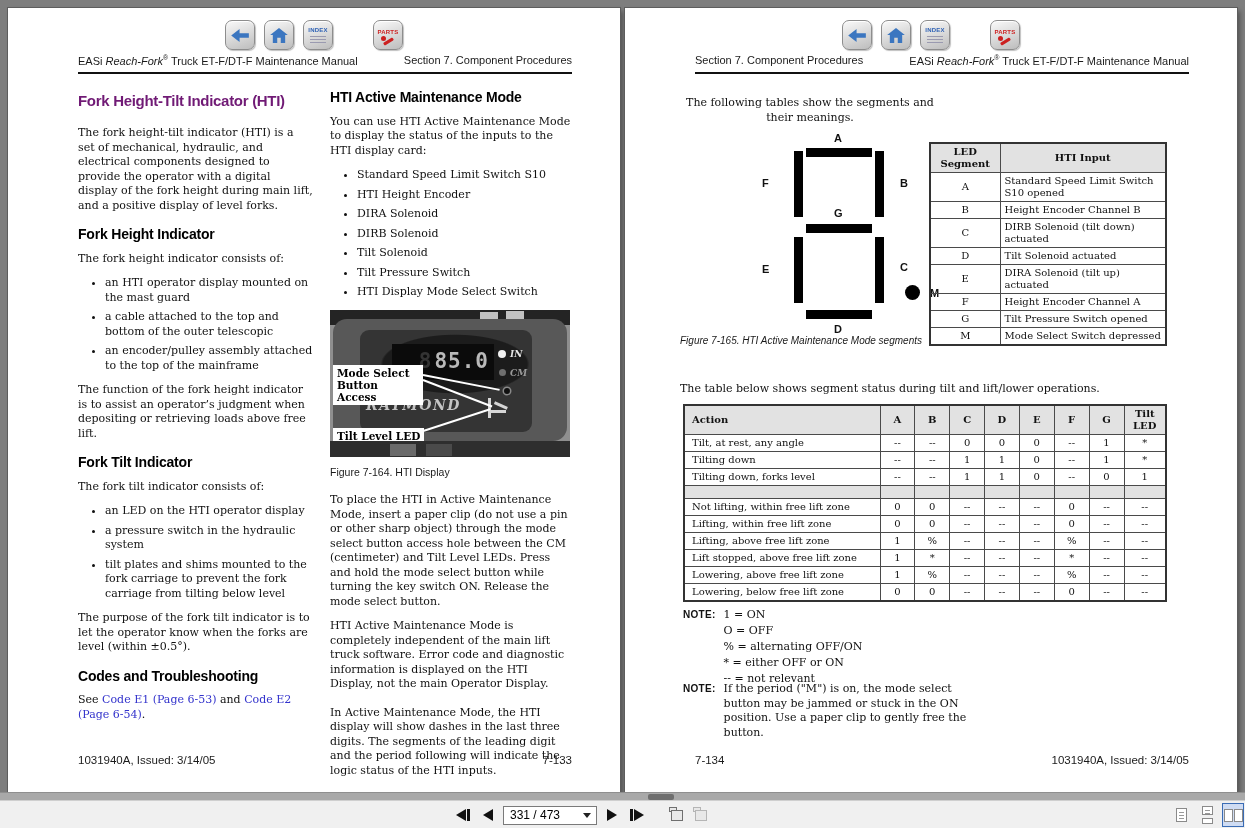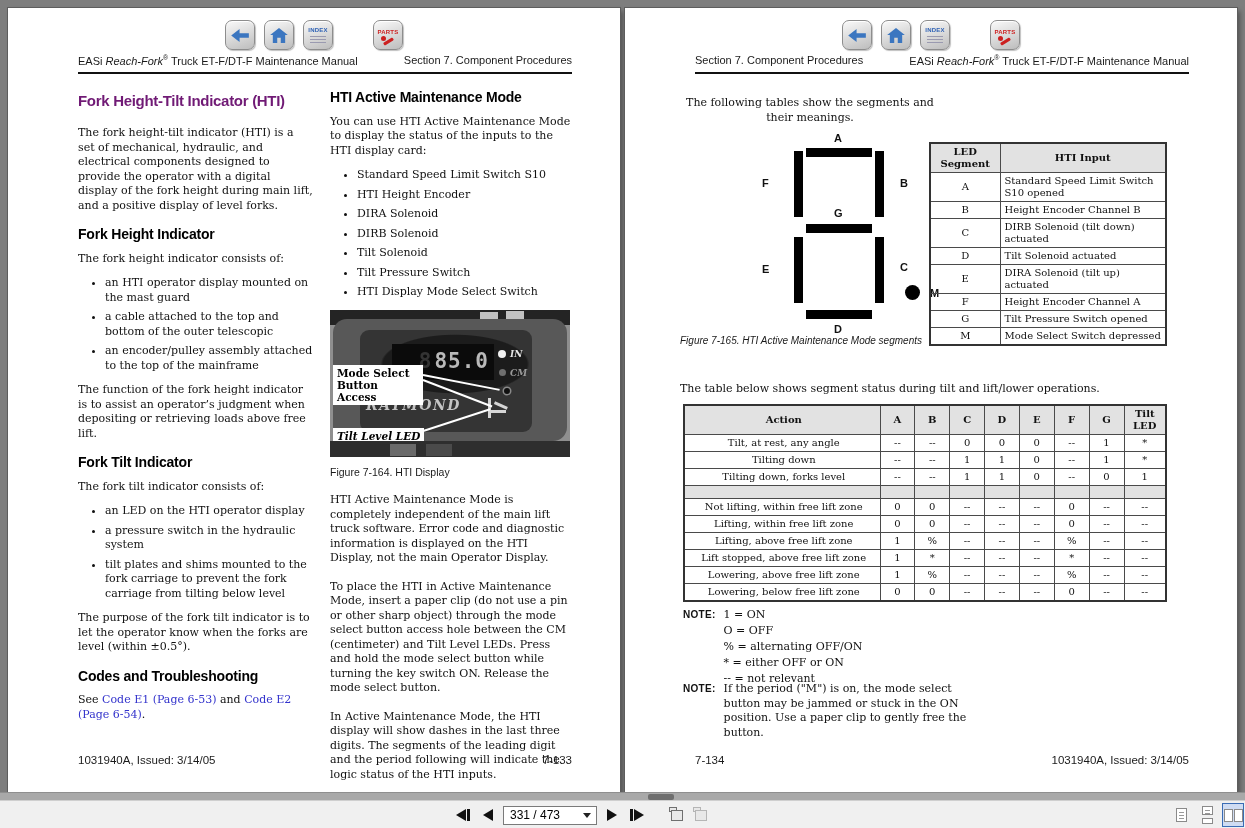--- a/index.html
+++ b/index.html
@@ -69,21 +69,21 @@
   .ph-tilt { position:absolute; left:158px; top:88px; width:22px; height:22px; }
   .ph-tilt i { position:absolute; background:#d6d6d6; }
   .ph-tilt .v { left:0; top:0; width:3px; height:20px; }
   .ph-tilt .h { left:0; top:12px; width:18px; height:3px; }
   .ph-tilt .d { left:6px; top:6px; width:14px; height:2.5px; transform:rotate(24deg); }
   .ph-brand { position:absolute; left:36px; top:88px; font-size:14px; font-weight:bold; font-style:italic;
               letter-spacing:1.5px; color:#c4c4c4; }
   .ph-callout { position:absolute; left:3px; background:#fff; color:#000; font-size:10.5px; line-height:12px;
                 font-weight:bold; padding:2px 4px; }
   .ph-co1 { top:55px; width:90px; }
-  .ph-co2 { top:118px; white-space:nowrap;font-style:italic; }
+  .ph-co2 { top:118px; white-space:nowrap; }
   .ph-line { position:absolute; height:2px; background:#fff; transform-origin:left center; }
   .ph-l1 { left:93px; top:64px; width:78px; transform:rotate(11deg); }
   .ph-l2 { left:93px; top:69px; width:74px; transform:rotate(21deg); }
   .ph-l3 { left:84px; top:123px; width:80px; transform:rotate(-18deg); }
   .ph-bottom { position:absolute; bottom:0; left:0; right:0; height:16px; background:#2e2e2e; }
   .ph-bottom i { position:absolute; top:3px; width:26px; height:12px; background:#6a6a6a; }
   .fig-caption { font-family:"Liberation Sans", sans-serif; font-size:10.5px;
                  color:#1a1a1a; margin:8px 0 14px; }
 
   
@@ -115,21 +115,21 @@
   table th { background:#e2e2e2; font-weight:bold; }
   table th, table td { border:1px solid #4a4a4a; font-size:10px; line-height:12px; padding:2px 4px;
                        text-align:center; vertical-align:middle; }
   .led-table { position:absolute; right:0; top:52px; width:238px; border:2px solid #333; }
   .led-table th:first-child { width:70px; }
   .led-table td:last-child { text-align:left; }
   .fig2-caption { position:absolute; top:244px; left:0; font-family:"Liberation Sans", sans-serif;
                   font-style:italic; font-size:10px; color:#1a1a1a;text-align:center; }
   .rp-table-intro { position:absolute; top:292px; left:0; width:470px; }
   .status-table { position:absolute; top:314px; left:3px; width:484px; border:2px solid #333; }
-  .status-table th:first-child, .status-table td:first-child { width:196px; text-align:center; padding-left:7px; }
+  .status-table th:first-child, .status-table td:first-child { width:196px; text-align:left; padding-left:7px; }
   .status-table th:last-child { width:42px; }
   .status-table tr.sep-row td { background:#e2e2e2; height:13px; }
 
   .note { position:absolute; left:3px; display:flex; gap:8px; }
   .note1 { top:518px; } .note2 { top:592px; }
   .note-label { font-family:"Liberation Sans", sans-serif; font-weight:bold; font-size:10px; letter-spacing:.3px; }
   .note-lines { list-style:none; }
   .note-lines li { margin-bottom:1.5px; }
   .note-text { width:255px; }
 
@@ -270,22 +270,22 @@
         <div class="ph-line ph-l3"></div>
         <div class="ph-callout ph-co1">Mode Select Button Access</div>
         <div class="ph-callout ph-co2">Tilt Level LED</div>
         <div class="ph-bottom">
             <i style="left:60px;"></i>
             <i style="left:96px;background:#4a4a4a;"></i>
           </div>
       </div>
       <div class="fig-caption">Figure 7-164.  HTI Display</div>
 
+      <p class="body" style="margin-top:14px;">To place the HTI in Active Maintenance Mode, insert a paper clip (do not use a pin or other sharp object) through the mode select button access hole between the CM (centimeter) and Tilt Level LEDs. Press and hold the mode select button while turning the key switch ON. Release the mode select button.</p>
       <p class="body">HTI Active Maintenance Mode is completely independent of the main lift truck software. Error code and diagnostic information is displayed on the HTI Display, not the main Operator Display.</p>
-      <p class="body" style="margin-top:14px;">To place the HTI in Active Maintenance Mode, insert a paper clip (do not use a pin or other sharp object) through the mode select button access hole between the CM (centimeter) and Tilt Level LEDs. Press and hold the mode select button while turning the key switch ON. Release the mode select button.</p>
       <p class="body" style="margin-top:14px;">In Active Maintenance Mode, the HTI display will show dashes in the last three digits. The segments of the leading digit and the period following will indicate the logic status of the HTI inputs.</p>
     </div>
 
     <div class="pg-footer">
       <span>1031940A, Issued: 3/14/05</span>
       <span>7-133</span>
     </div>
   </div>
 
   <div class="page" id="page-right">

